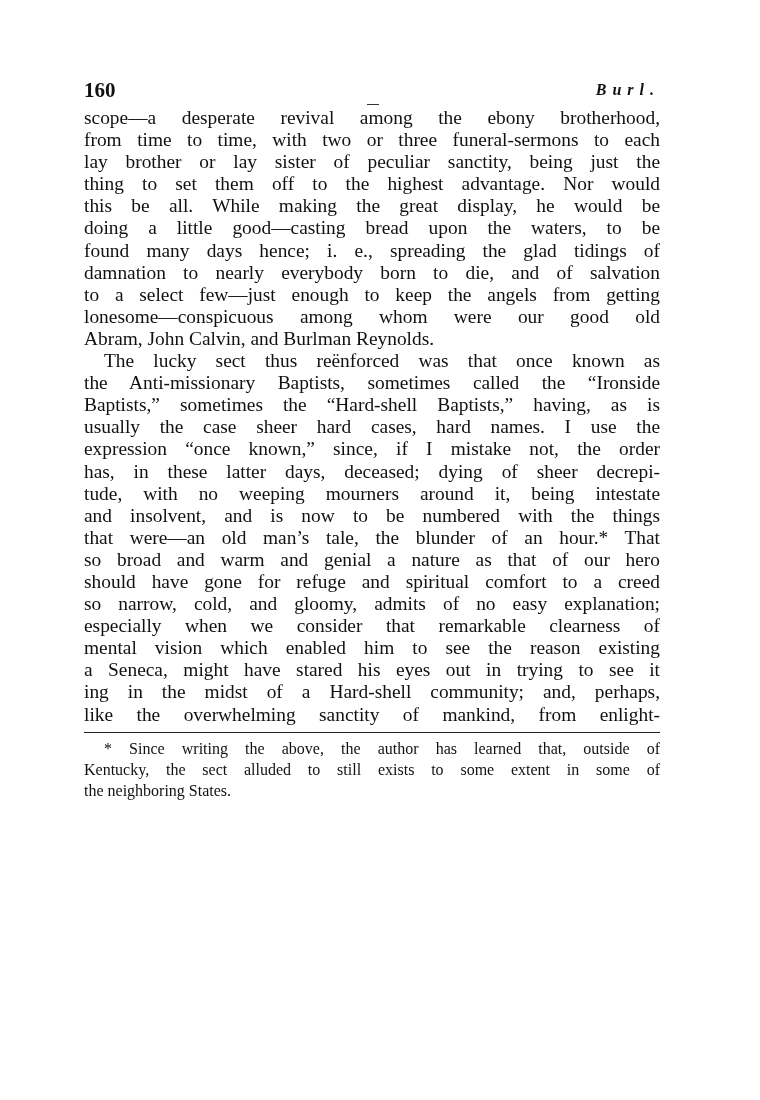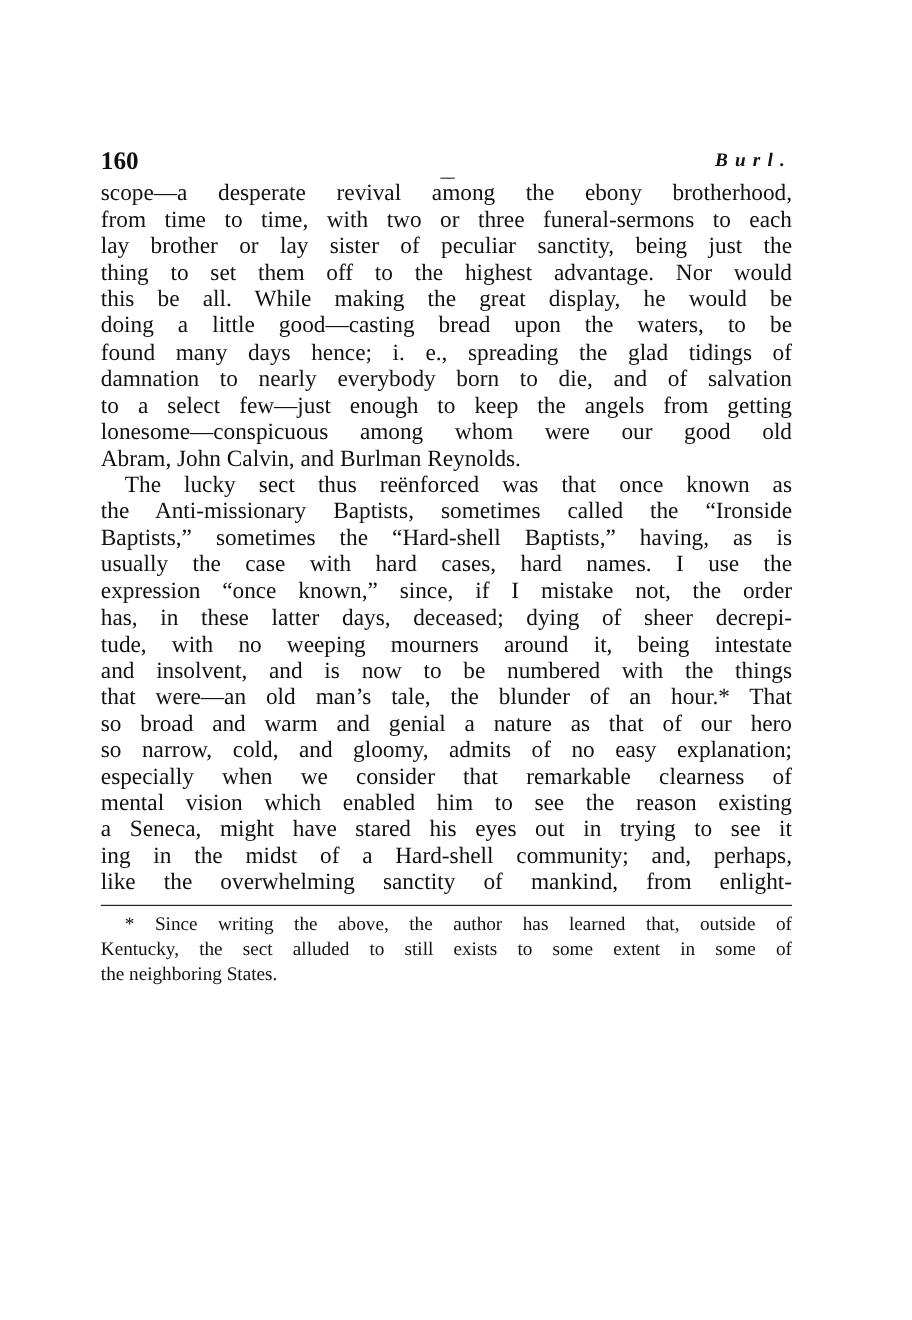--- a/index.html
+++ b/index.html
@@ -17,21 +17,20 @@
     }
     .page {
       position: absolute;
       left: 84px;
       top: 78px;
       width: 576px;
     }
     .running-head {
       position: relative;
       height: 24px;
-      margin-top: 44px;
     }
     .page-number {
       position: absolute;
       left: 0;
       top: 0;
       font-family: "Liberation Serif", serif;
       font-weight: bold;
       font-size: 21px;
       line-height: 24px;
     }
@@ -115,27 +114,28 @@
       <span class="line">this be all.  While making the great display, he would be</span>
       <span class="line">doing a little good—casting bread upon the waters, to be</span>
       <span class="line">found many days hence; i. e., spreading the glad tidings of</span>
       <span class="line">damnation to nearly everybody born to die, and of salvation</span>
       <span class="line">to a select few—just enough to keep the angels from getting</span>
       <span class="line">lonesome—conspicuous among whom were our good old</span>
       <span class="line last">Abram, John Calvin, and Burlman Reynolds.</span>
       <span class="line indent">The lucky sect thus reënforced was that once known as</span>
       <span class="line">the Anti-missionary Baptists, sometimes called the “Ironside</span>
       <span class="line">Baptists,” sometimes the “Hard-shell Baptists,” having, as is</span>
-      <span class="line">usually the case with hard cases, hard names.  I use the</span>
+      <span class="line">usually the case sheer hard cases, hard names.  I use the</span>
       <span class="line">expression “once known,” since, if I mistake not, the order</span>
       <span class="line">has, in these latter days, deceased; dying of sheer decrepi-</span>
       <span class="line">tude, with no weeping mourners around it, being intestate</span>
       <span class="line">and insolvent, and is now to be numbered with the things</span>
       <span class="line">that were—an old man’s tale, the blunder of an hour.*  That</span>
       <span class="line">so broad and warm and genial a nature as that of our hero</span>
+      <span class="line">should have gone for refuge and spiritual comfort to a creed</span>
       <span class="line">so narrow, cold, and gloomy, admits of no easy explanation;</span>
       <span class="line">especially when we consider that remarkable clearness of</span>
       <span class="line">mental vision which enabled him to see the reason existing</span>
       <span class="line">a Seneca, might have stared his eyes out in trying to see it</span>
       <span class="line">ing in the midst of a Hard-shell community; and, perhaps,</span>
       <span class="line">like the overwhelming sanctity of mankind, from enlight-</span>
     </div>
 
   <div class="footnote-rule"></div>
 

